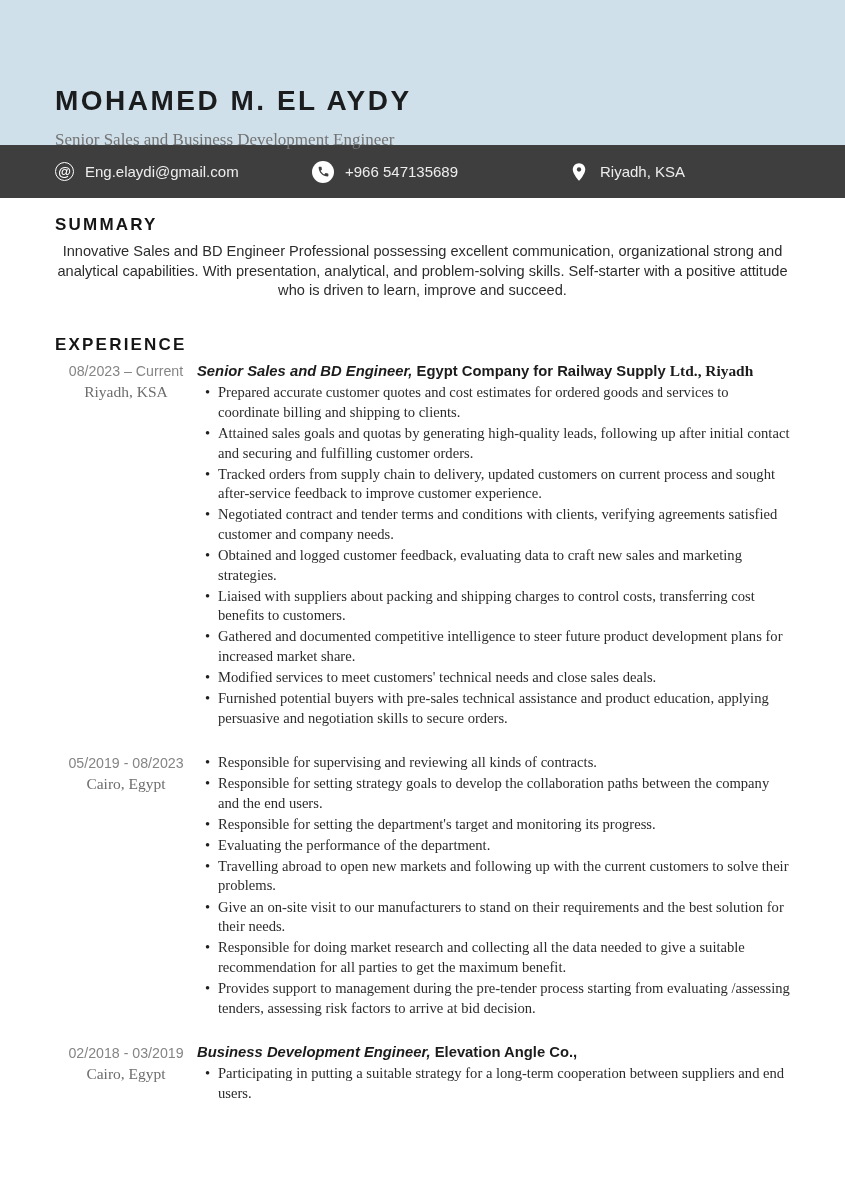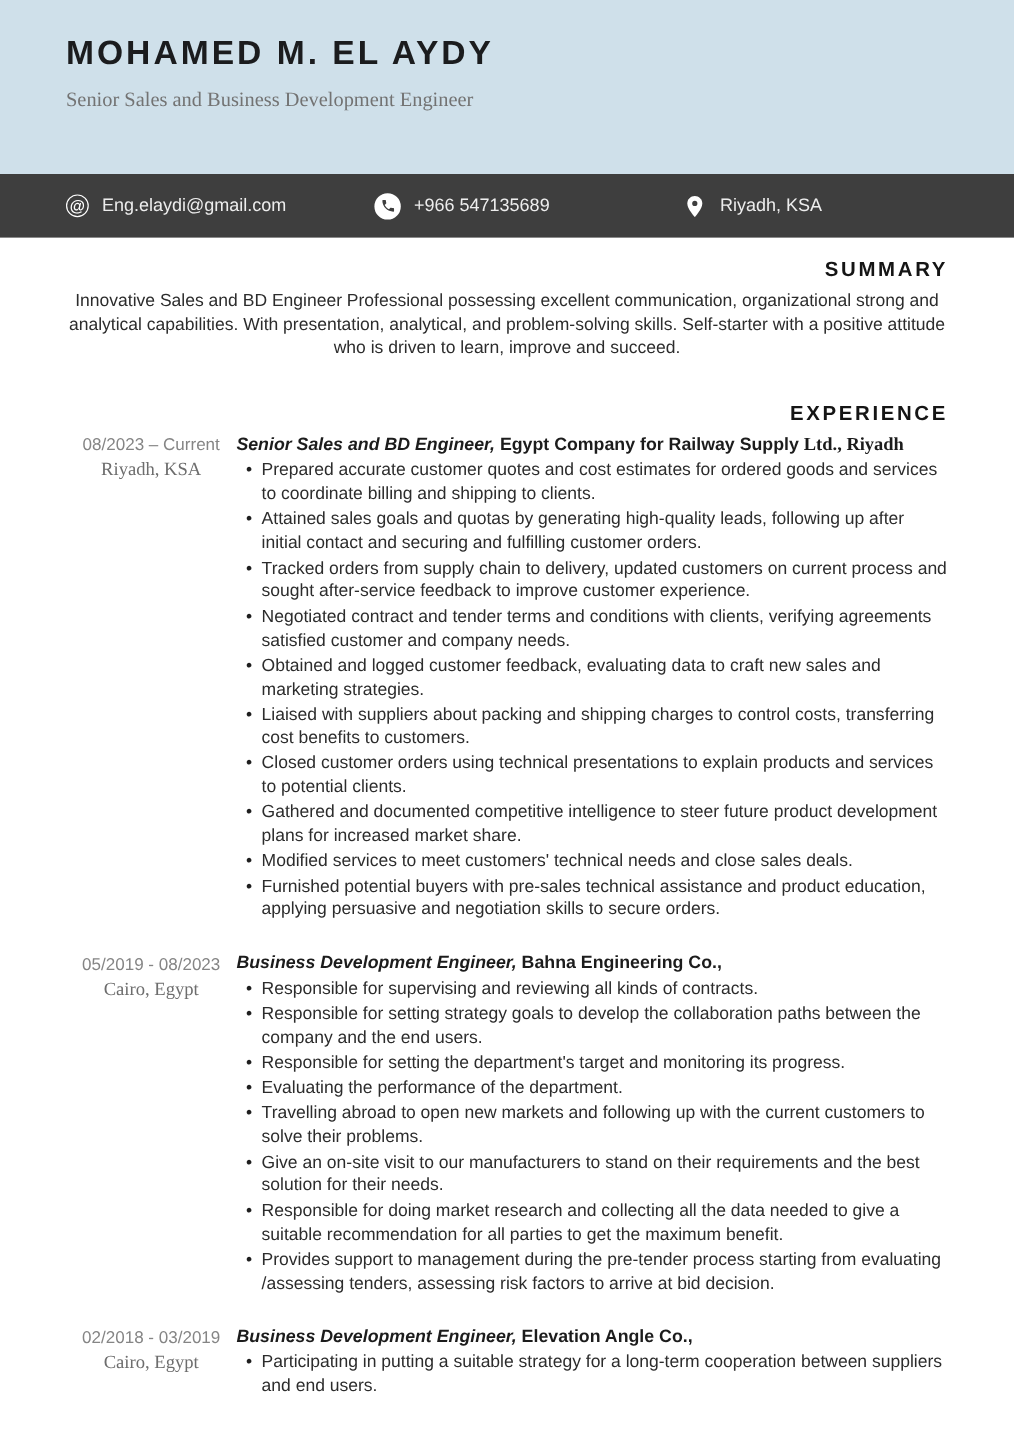--- a/index.html
+++ b/index.html
@@ -10,21 +10,21 @@
     --muted-loc:#6d6d6d;
     --heading:#151515;
   }
   *{box-sizing:border-box;}
   html,body{margin:0;padding:0;}
   body{
     width:845px;height:1196px;overflow:hidden;background:#ffffff;
     font-family:"Liberation Sans","DejaVu Sans",sans-serif;color:var(--text);
   }
   
-  .hero{background:var(--header-bg);height:145px;padding:29px 55px 0;}
+  .hero{background:var(--header-bg);height:145px;padding:86px 55px 0;}
   .hero h1{
     margin:0;font-size:28px;font-weight:bold;letter-spacing:2.5px;
     color:#1b1c1e;line-height:1.05;
   }
   .hero .subtitle{
     margin-top:15px;font-family:Liberation Serif, serif;
     font-size:17px;color:#737373;
   }
   
   .contact-bar{
@@ -41,21 +41,20 @@
   .phone-circle{
     width:22px;height:22px;background:#fff;border-radius:50%;
   }
   .phone-circle svg{display:block;margin:auto;}
   .pin-ic svg{display:block;}
   
   .content{padding:17px 55px 0;}
   h2{
     margin:0 0 7px;font-size:17px;font-weight:bold;letter-spacing:2.2px;
     color:var(--heading);
-    text-align:right;
   }
   .summary-text{margin:0;font-size:14.6px;line-height:19.6px;color:var(--text);text-align:center;}
   .experience{margin-top:34px;}
   .experience h2{margin-bottom:6px;}
   .job{display:flex;margin-bottom:23px;}
   .job-left{width:142px;flex:0 0 142px;padding-top:1px;text-align:center;}
   .job-dates{color:var(--muted-date);font-size:14.2px;line-height:19px;}
   .job-loc{
     color:var(--muted-loc);font-family:"Liberation Serif","DejaVu Serif",serif;
     font-size:15.5px;line-height:21px;
@@ -64,21 +63,21 @@
   .job-title-line{font-size:14.8px;line-height:19.5px;margin-bottom:2px;color:#1c1c1c;}
   .role{font-weight:bold;font-style:italic;}
   .company{font-weight:bold;}
   .company-serif{
     font-weight:bold;font-family:"Liberation Serif","DejaVu Serif",serif;
     font-size:15.4px;
   }
   ul.bullets{margin:0;padding:0 0 0 21px;list-style:none;}
   ul.bullets li{
     position:relative;font-size:14.6px;line-height:19.6px;
-    margin-bottom:1.5px;color:var(--text);
+    margin-bottom:1.5px;color:var(--text);font-family:Liberation Serif, serif;
   }
   ul.bullets li::before{
     content:"\2022";position:absolute;left:-13px;top:0;color:#1e1e1e;
   }
 </style>
 </head>
 <body>
 
 <div class="page">
 
@@ -132,39 +131,33 @@
         <span class="company">Egypt Company for Railway Supply</span>
         <span class="company-serif">Ltd., Riyadh</span>
       </div>
       <ul class="bullets">
                 <li>Prepared accurate customer quotes and cost estimates for ordered goods and services to coordinate billing and shipping to clients.</li>
                 <li>Attained sales goals and quotas by generating high-quality leads, following up after initial contact and securing and fulfilling customer orders.</li>
                 <li>Tracked orders from supply chain to delivery, updated customers on current process and sought after-service feedback to improve customer experience.</li>
                 <li>Negotiated contract and tender terms and conditions with clients, verifying agreements satisfied customer and company needs.</li>
                 <li>Obtained and logged customer feedback, evaluating data to craft new sales and marketing strategies.</li>
                 <li>Liaised with suppliers about packing and shipping charges to control costs, transferring cost benefits to customers.</li>
-                <li>Closed customer orders using technical presentations to explain products and services to potential clients.</li>
                 <li>Gathered and documented competitive intelligence to steer future product development plans for increased market share.</li>
                 <li>Modified services to meet customers' technical needs and close sales deals.</li>
                 <li>Furnished potential buyers with pre-sales technical assistance and product education, applying persuasive and negotiation skills to secure orders.</li>
               </ul>
     </div>
   </div>
 
   <div class="job">
     <div class="job-left">
       <div class="job-dates">05/2019 - 08/2023</div>
       <div class="job-loc">Cairo, Egypt</div>
     </div>
     <div class="job-right">
-      <div class="job-title-line">
-        <span class="role">Business Development Engineer,</span>
-        <span class="company">Bahna Engineering Co.,</span>
-        
-      </div>
       <ul class="bullets">
                 <li>Responsible for supervising and reviewing all kinds of contracts.</li>
                 <li>Responsible for setting strategy goals to develop the collaboration paths between the company and the end users.</li>
                 <li>Responsible for setting the department's target and monitoring its progress.</li>
                 <li>Evaluating the performance of the department.</li>
                 <li>Travelling abroad to open new markets and following up with the current customers to solve their problems.</li>
                 <li>Give an on-site visit to our manufacturers to stand on their requirements and the best solution for their needs.</li>
                 <li>Responsible for doing market research and collecting all the data needed to give a suitable recommendation for all parties to get the maximum benefit.</li>
                 <li>Provides support to management during the pre-tender process starting from evaluating /assessing tenders, assessing risk factors to arrive at bid decision.</li>
               </ul>

